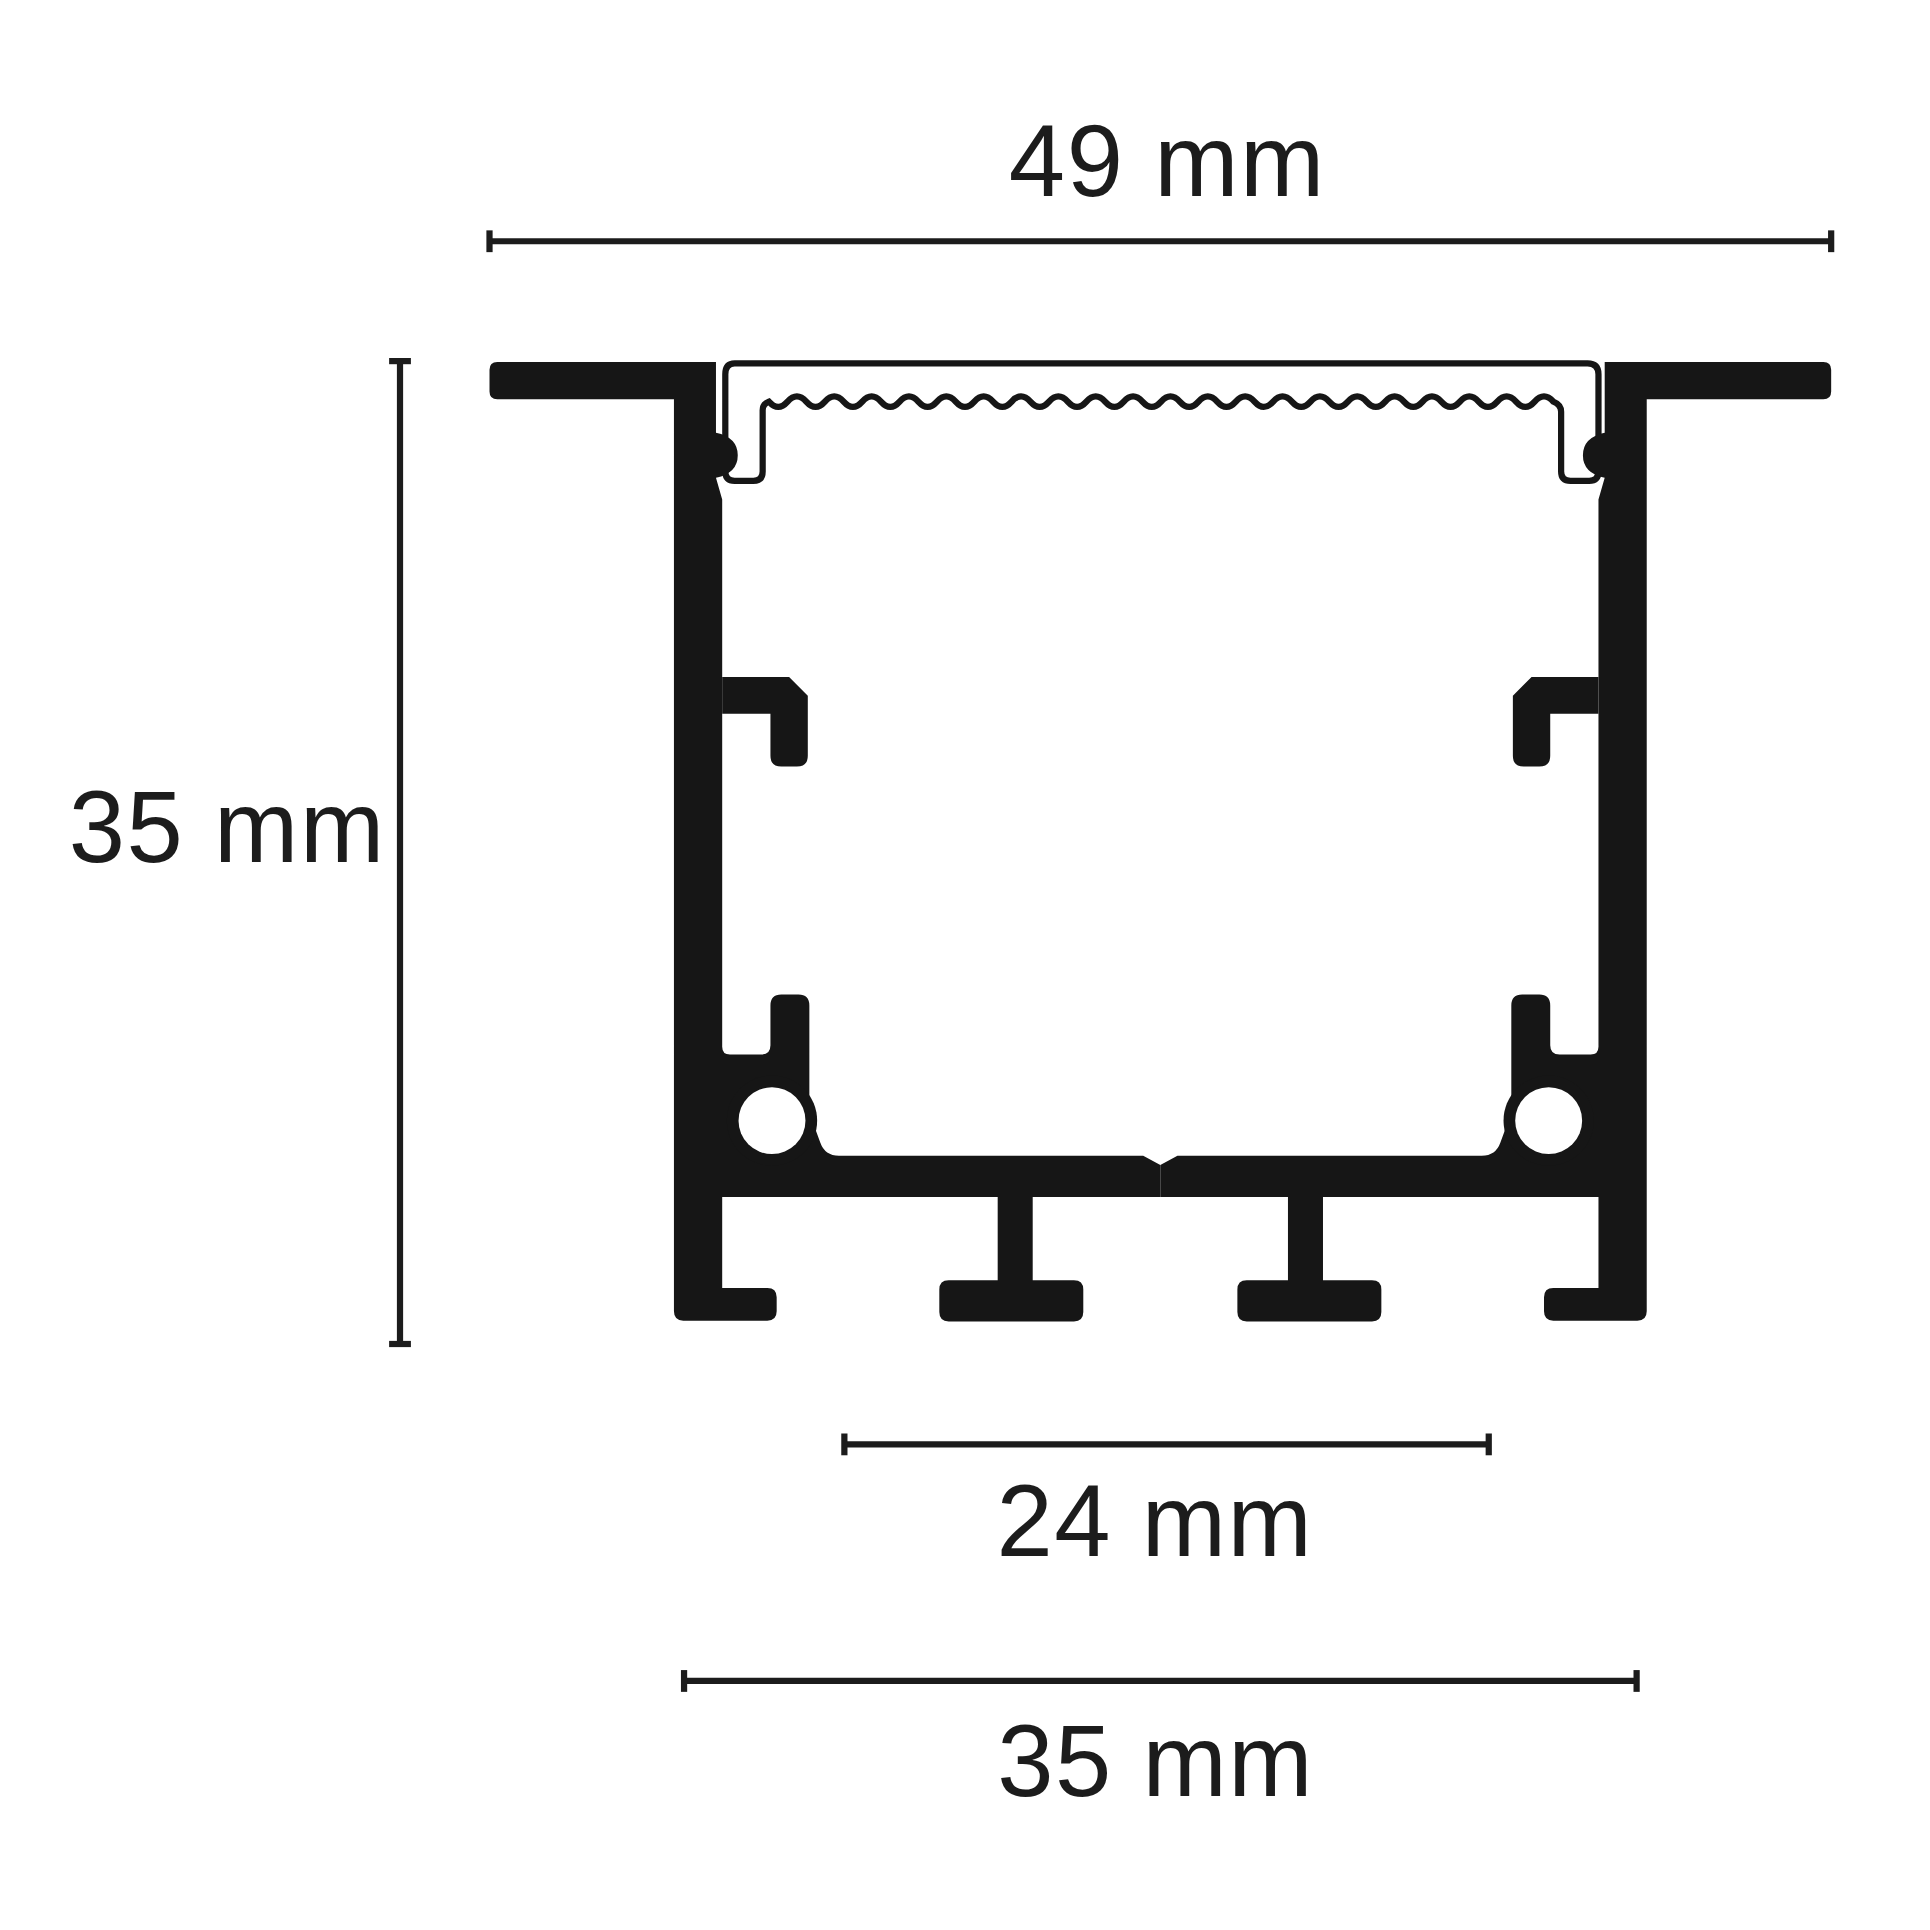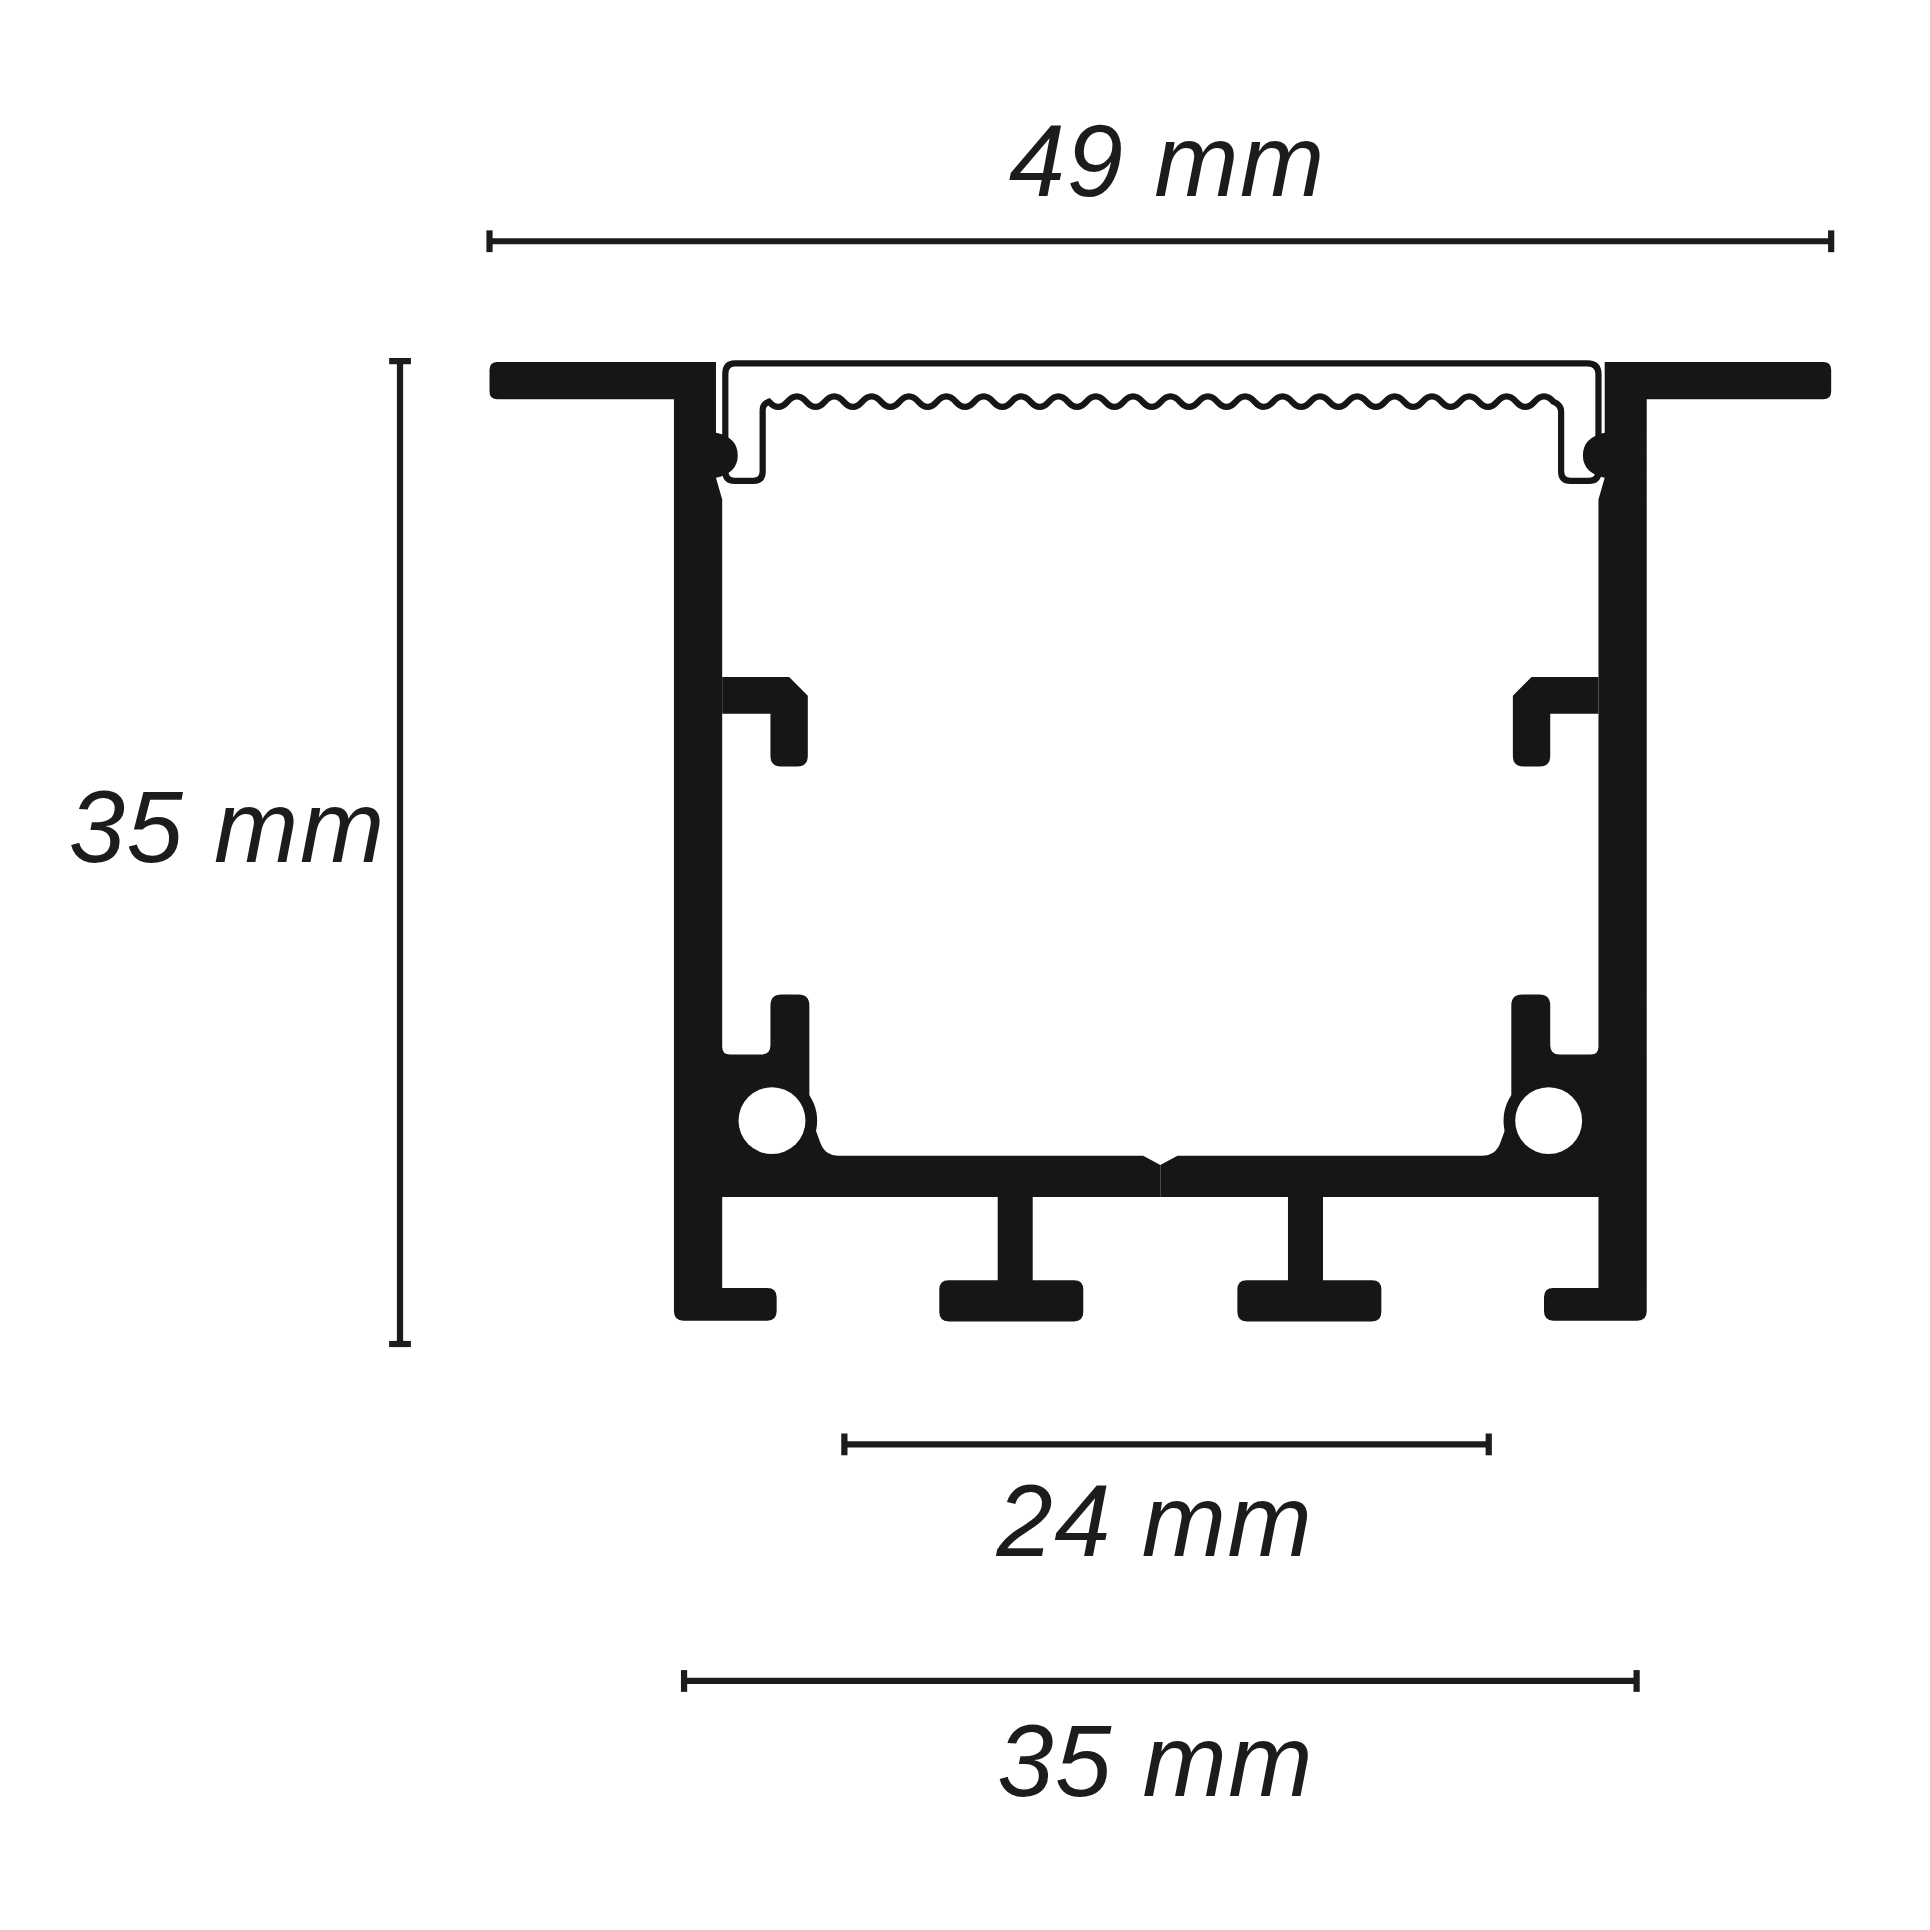--- a/index.html
+++ b/index.html
@@ -7,21 +7,20 @@
     padding: 0;
     background: #ffffff;
   }
   .stage {
     position: relative;
     width: 1930px;
     height: 1828px;
     background: #ffffff;
     overflow: hidden;
     font-family: "Liberation Sans", "DejaVu Sans", sans-serif;
-    font-style: italic;
   }
   svg.drawing { display: block; width: 1930px; height: 1930px; }
 
   .ink-fill   { fill: #161616; }
   .cover      { fill: #ffffff; stroke: #161616; stroke-width: 8; }
   .dim-line   { stroke: #1c1c1c; stroke-width: 8; fill: none; }
   .dim-label  {
     fill: #1c1c1c;
     font-size: 130px;
     letter-spacing: 2px;

